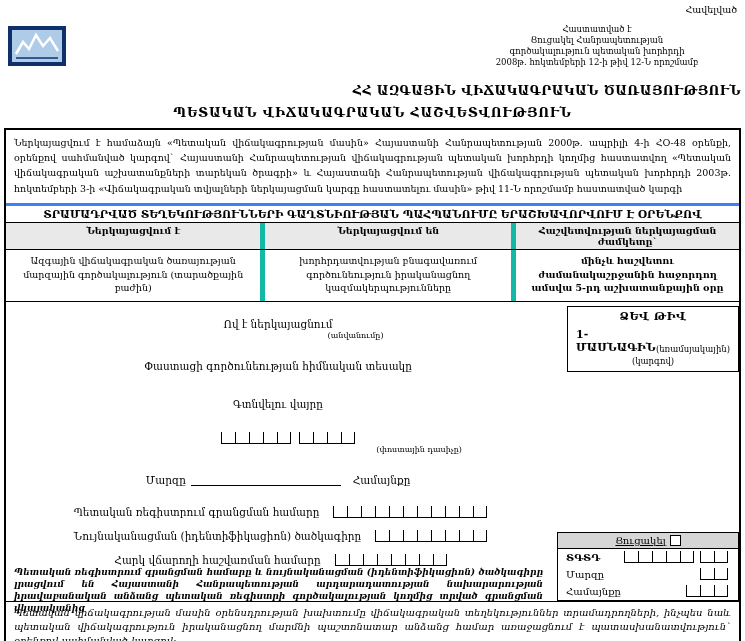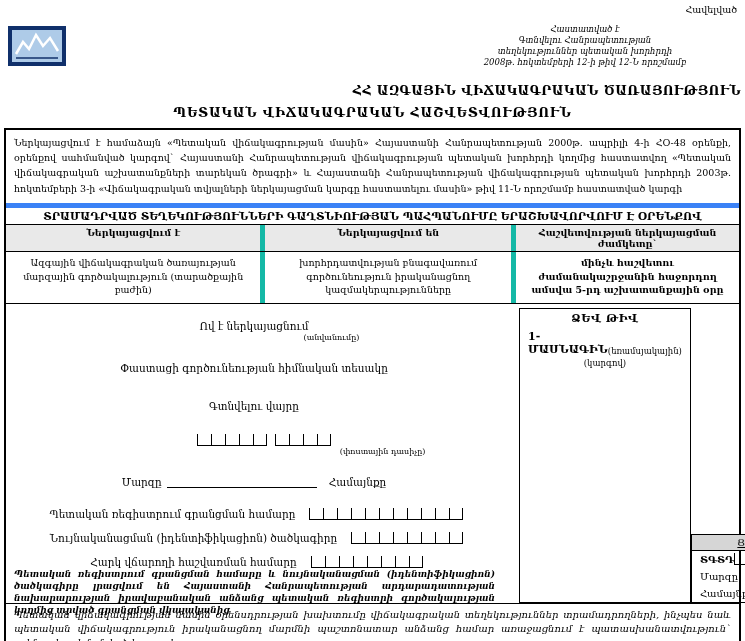--- a/index.html
+++ b/index.html
@@ -9,41 +9,41 @@
     font-family: "DejaVu Serif", "Liberation Serif", serif;
     color: #000;
   }
   .page { width: 737px; margin: 0 auto; padding-top: 2px; }
 
   
   .top { position: relative; height: 76px; }
   .logo { position: absolute; left: 4px; top: 24px; width: 58px; height: 40px; }
   .appendix { position: absolute; right: 4px; top: 2px; font-size: 9.5px; }
   .approval {
-    position: absolute; right: 16px; top: 22px; width: 280px;
-    text-align: center; font-size: 8.5px; font-style: italic; line-height: 1.3;
+    position: absolute; right: 4px; top: 22px; width: 280px;
+    text-align: center; font-size: 8.5px; line-height: 1.3;
   }
   .title1 { text-align: right; font-weight: bold; font-size: 12.5px; letter-spacing: .4px; margin-top: 5px; }
   .title2 { text-align: center; font-weight: bold; font-size: 12.5px; letter-spacing: .8px; margin-top: 7px; }
 
   
   .doc { border: 2px solid #000; margin-top: 8px; }
   .intro { font-size: 9.5px; line-height: 1.6; text-align: justify; padding: 5px 8px 7px; }
-  .conf { border-top: 5px solid #3b82f6; font-weight: bold; text-align: center; font-size: 10.5px; padding: 2px 0; }
+  .conf { border-top: 3px solid #3b82f6; font-weight: bold; text-align: center; font-size: 10.5px; padding: 2px 0; }
   .grid { display: grid; grid-template-columns: 34.7% 34.2% 31.1%; border-top: 1px solid #000; }
   .grid > div { padding: 2px 12px; }
   .grid > div + div { border-left: 5px solid #14b8a6; }
   .hdr > div { background: #e9e9e9; font-weight: bold; font-size: 9.5px; text-align: center; }
   .bodycells > div { font-size: 9.5px; line-height: 1.45; text-align: center; padding-top: 4px; padding-bottom: 6px; }
   .bodycells > div.deadline { font-weight: bold; }
 
   
   .bodyrow { border-top: 1px solid #000; display: flex; height: 300px; }
   .bleft { flex: 1 1 auto; display: flex; flex-direction: column; padding: 8px 10px 5px 8px; align-items: center; }
-  .bright { width: 230px; display: flex; flex-direction: row; padding-top: 4px; }
+  .bright { width: 230px; display: flex; flex-direction: column; padding-top: 4px; }
 
   .frow { display: flex; align-items: flex-end; font-size: 10.5px; }
   .flabel { white-space: nowrap; }
   .uline { flex: 1 1 auto; border-bottom: 1px solid #000; height: 14px; margin-left: 5px; }
   .uline.fixed { flex: 0 0 150px; }
   .caption { font-size: 8px; }
   .who-cap { margin: 1px 0 0 150px; width: 230px; text-align: center; }
   .postal-cap { margin: 1px 0 0 52%; }
 
   .cells-group { display: inline-flex; margin-left: 14px; }
@@ -95,22 +95,22 @@
     <div class="logo">
       <svg viewBox="0 0 58 40" width="58" height="40">
         <rect x="2" y="2" width="54" height="36" fill="#aecbe8" stroke="#10306b" stroke-width="4"></rect>
         <polyline points="8,28 15,16 21,23 28,9 35,20 42,12 50,25" fill="none" stroke="#ffffff" stroke-width="2.5"></polyline>
         <line x1="8" y1="32" x2="50" y2="32" stroke="#10306b" stroke-width="1.5"></line>
       </svg>
     </div>
     <div class="appendix">Հավելված</div>
     <div class="approval">
       <div>Հաստատված է</div>
-      <div>Գտնվելու Հանրապետության</div>
-      <div>տեղեկություններ պետական խորհրդի</div>
+      <div>Ցուցակել Հանրապետության</div>
+      <div>գործակալություն պետական խորհրդի</div>
       <div>2008թ. հոկտեմբերի 12-ի թիվ 12-Ն որոշմամբ</div>
     </div>
   </div>
 
   <div class="title1">ՀՀ ԱԶԳԱՅԻՆ ՎԻՃԱԿԱԳՐԱԿԱՆ ԾԱՌԱՅՈՒԹՅՈՒՆ</div>
   <div class="title2">ՊԵՏԱԿԱՆ ՎԻՃԱԿԱԳՐԱԿԱՆ ՀԱՇՎԵՏՎՈՒԹՅՈՒՆ</div>
 
   <div class="doc">
 
     <div class="intro">Ներկայացվում է համաձայն «Պետական վիճակագրության մասին» Հայաստանի Հանրապետության 2000թ. ապրիլի 4-ի ՀՕ-48 օրենքի, օրենքով սահմանված կարգով` Հայաստանի Հանրապետության վիճակագրության պետական խորհրդի կողմից հաստատվող «Պետական վիճակագրական աշխատանքների տարեկան ծրագրի» և Հայաստանի Հանրապետության վիճակագրության պետական խորհրդի 2003թ. հոկտեմբերի 3-ի «Վիճակագրական տվյալների ներկայացման կարգը հաստատելու մասին» թիվ 11-Ն որոշմամբ հաստատված կարգի</div>

